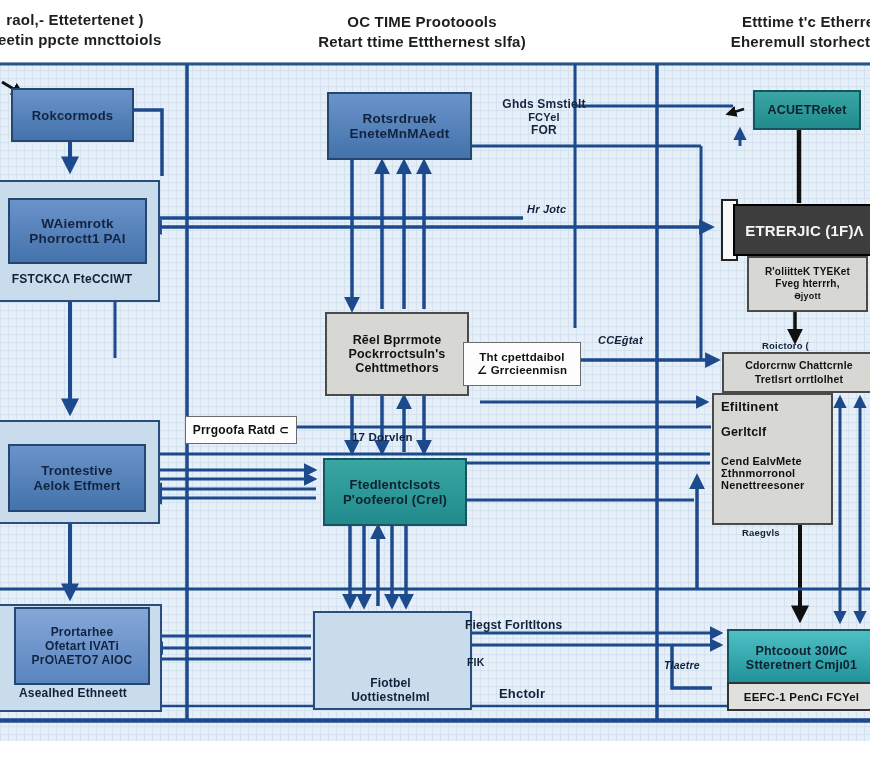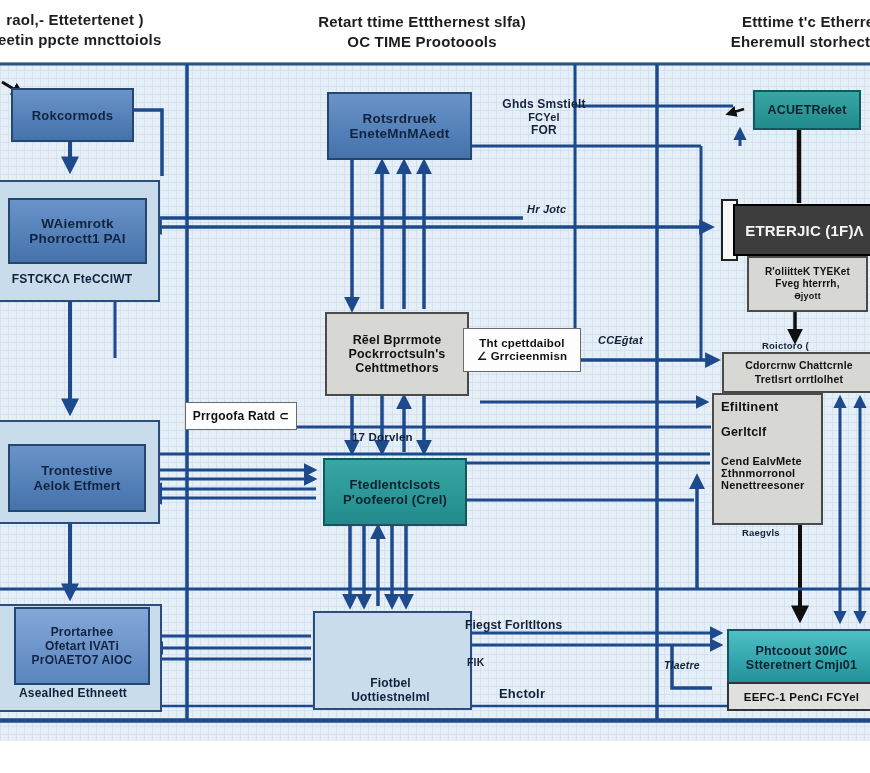--- a/index.html
+++ b/index.html
@@ -13,21 +13,21 @@
   .hdr{position:absolute;z-index:2;text-align:center;font-weight:bold;font-size:15px;
        line-height:1.3;color:#1e1e1e;letter-spacing:.2px;}
   .box{position:absolute;z-index:2;display:flex;flex-direction:column;align-items:center;
        justify-content:center;text-align:center;font-weight:bold;letter-spacing:.2px;}
   .blue{background:linear-gradient(180deg,#6a93ca,#4472ab);border:2px solid #24466f;color:#12233f;}
   .blue2{background:linear-gradient(180deg,#84a7d8,#5a85bf);border:2px solid #24466f;color:#12233f;}
   .lightc{background:#c9dcec;border:2px solid #2a4d7d;}
   .teal{background:linear-gradient(180deg,#39a6a3,#218b8d);border:2px solid #14555e;color:#0c2030;}
   .teal2{background:linear-gradient(180deg,#4dc0c6,#1f9097);border:2px solid #14555e;color:#0c2030;}
   .gray{background:#d7d7d4;border:2px solid #4a4a4a;color:#111;}
-  .whitebox{background:#fdfdfd;border:1.5px solid #6b6b6b;color:#111;}
+  .whitebox{background:#fdfdfd;border:1.5px solid #6b6b6b;color:#111;margin-top:14px;}
   .dark{background:#3d3d3d;border:2px solid #000;color:#f4f4f4;}
   .stripbox{background:#e0e0de;border:2px solid #333;color:#111;}
   .lbl{position:absolute;z-index:2;font-weight:bold;color:#10213a;letter-spacing:.2px;}
   .ital{font-style:italic;}
 </style>
 </head>
 <body>
 
 <div id="stage">
 
@@ -110,22 +110,22 @@
       <line x1="311" y1="648" x2="153" y2="648" stroke-width="3" marker-end="url(#ab)"></line>
       <line x1="140" y1="659" x2="311" y2="659" stroke-width="3"></line>
     </g>
   </svg>
 
   <div class="hdr" style="left:-55px;top:10px;width:260px;">
     <div>raol,- Ettetertenet )</div>
     <div>ueetin ppcte mncttoiols</div>
   </div>
   <div class="hdr" style="left:262px;top:12px;width:320px;">
+    <div>OC TIME Prootoools</div>
     <div>Retart ttime Ettthernest slfa)</div>
-    <div>OC TIME Prootoools</div>
   </div>
   <div class="hdr" style="left:650px;top:12px;width:330px;">
     <div>Etttime t'c Etherreet</div>
     <div>Eheremull storhect Pot</div>
   </div>
 
   <div class="box blue" style="left:11px;top:88px;width:119px;height:50px;font-size:13px;">
     <div>Rokcormods</div>
   </div>
 
@@ -206,21 +206,21 @@
     <div>Fveg hterrrh,</div>
     <div style="font-size:9px;">Əjyott</div>
   </div>
   <div class="lbl" style="left:762px;top:340px;font-size:9.5px;text-align:center;">Roictoro (</div>
 
   <div class="box gray" style="left:722px;top:352px;width:150px;height:37px;font-size:10.5px;line-height:1.25;">
     <div>Cdorcrnw Chattcrnle</div>
     <div>Tretlsrt orrtlolhet</div>
   </div>
 
-  <div class="box gray" style="left:712px;top:393px;width:111px;height:132px;align-items:flex-start;
+  <div class="box gray" style="left:712px;top:393px;width:121px;height:132px;align-items:flex-start;
        justify-content:flex-start;padding:4px 0 0 7px;box-sizing:border-box;text-align:left;">
     <div style="font-size:13px;">Efiltinent</div>
     <div style="font-size:12.5px;margin-top:11px;">Gerltclf</div>
     <div style="font-size:11px;margin-top:16px;">Cend EalvMete</div>
     <div style="font-size:11px;">Ʃthnmorronol</div>
     <div style="font-size:11px;">Nenettreesoner</div>
   </div>
   <div class="lbl" style="left:742px;top:527px;font-size:9.5px;">Raegvls</div>
   <div class="lbl ital" style="left:664px;top:659px;font-size:10.5px;">Tlaetre</div>
 

